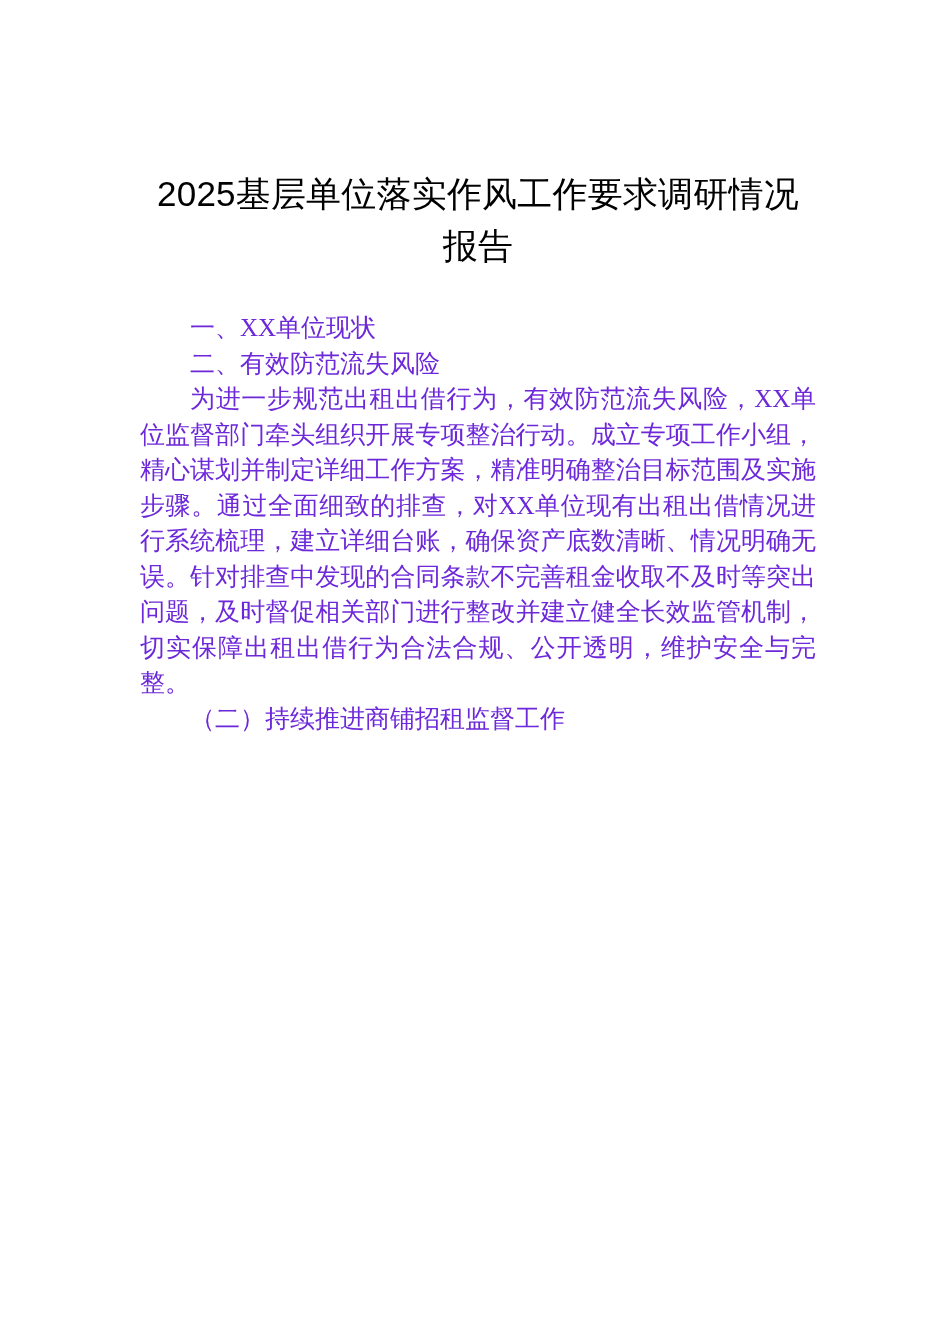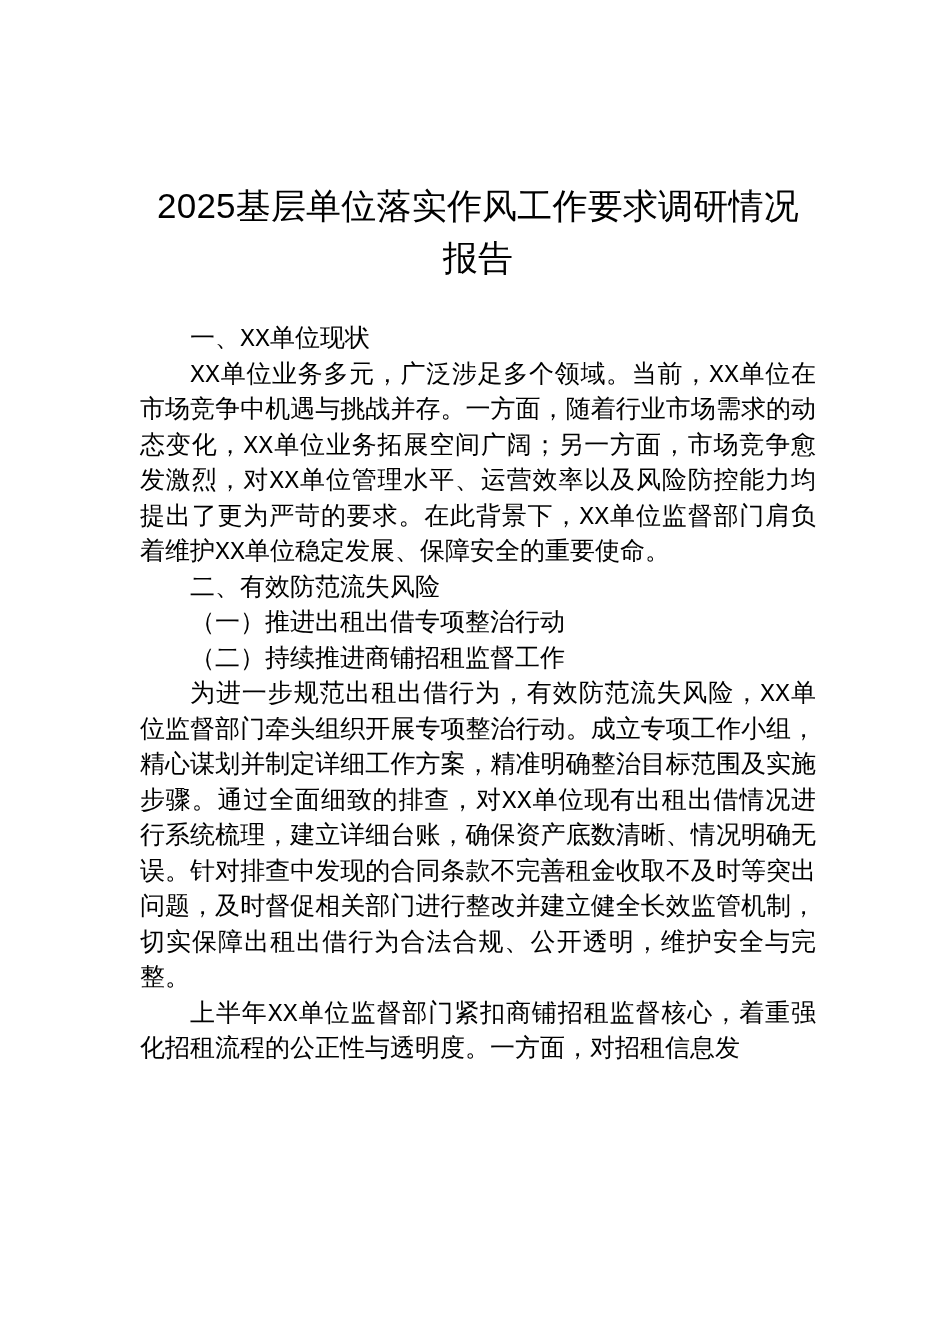--- a/index.html
+++ b/index.html
@@ -6,21 +6,21 @@
     margin: 0;
     padding: 0;
     background: #ffffff;
   }
 
   .page {
     position: relative;
     width: 950px;
     height: 1200px;
     background: #ffffff;
-    margin: 12px auto;
+    margin: 0 auto;
     overflow: hidden;
     box-sizing: border-box;
   }
 
   .content {
     position: absolute;
     left: 140px;
     top: 0;
     width: 676px;
   }
@@ -35,24 +35,24 @@
     padding-top: 168px;
     font-weight: 400;
     letter-spacing: 0.2px;
   }
 
   .body-block {
     margin-top: 38px;
   }
 
   p.para {
-    font-family: Liberation Mono, monospace;
+    font-family: Liberation Serif, serif;
     font-size: 25px;
     line-height: 35.5px;
-    color: #000000;
+    color: #6d28d9;
     margin: 0;
     text-align: justify;
     text-justify: inter-ideograph;
     text-indent: 2em;
     word-break: break-all;
     letter-spacing: 0px;
   }
 
   .page-number {
     position: absolute;
@@ -73,30 +73,27 @@
 
   <div class="content">
 
     <h1 class="doc-title">2025基层单位落实作风工作要求调研情况报告</h1>
 
     <div class="body-block">
 
       <p class="para">一、XX单位现状</p>
 
 
-      <p class="para">XX单位业务多元，广泛涉足多个领域。当前，XX单位在市场竞争中机遇与挑战并存。一方面，随着行业市场需求的动态变化，XX单位业务拓展空间广阔；另一方面，市场竞争愈发激烈，对XX单位管理水平、运营效率以及风险防控能力均提出了更为严苛的要求。在此背景下，XX单位监督部门肩负着维护XX单位稳定发展、保障安全的重要使命。</p>
 
       <p class="para">二、有效防范流失风险</p>
 
-      <p class="para">（一）推进出租出借专项整治行动</p>
+
+      <p class="para">为进一步规范出租出借行为，有效防范流失风险，XX单位监督部门牵头组织开展专项整治行动。成立专项工作小组，精心谋划并制定详细工作方案，精准明确整治目标范围及实施步骤。通过全面细致的排查，对XX单位现有出租出借情况进行系统梳理，建立详细台账，确保资产底数清晰、情况明确无误。针对排查中发现的合同条款不完善租金收取不及时等突出问题，及时督促相关部门进行整改并建立健全长效监管机制，切实保障出租出借行为合法合规、公开透明，维护安全与完整。</p>
 
       <p class="para">（二）持续推进商铺招租监督工作</p>
 
-      <p class="para">为进一步规范出租出借行为，有效防范流失风险，XX单位监督部门牵头组织开展专项整治行动。成立专项工作小组，精心谋划并制定详细工作方案，精准明确整治目标范围及实施步骤。通过全面细致的排查，对XX单位现有出租出借情况进行系统梳理，建立详细台账，确保资产底数清晰、情况明确无误。针对排查中发现的合同条款不完善租金收取不及时等突出问题，及时督促相关部门进行整改并建立健全长效监管机制，切实保障出租出借行为合法合规、公开透明，维护安全与完整。</p>
-
-      <p class="para">上半年XX单位监督部门紧扣商铺招租监督核心，着重强化招租流程的公正性与透明度。一方面，对招租信息发</p>
 
     </div>
   </div>
 
   <div class="page-number">1</div>
 
 </div>
 
 </body></html>

